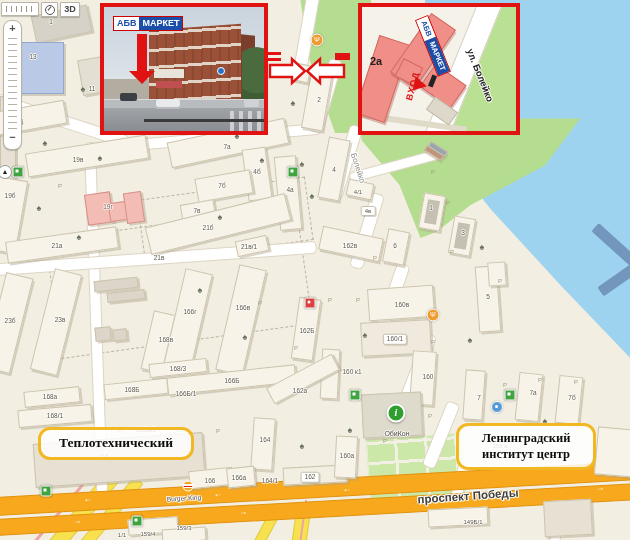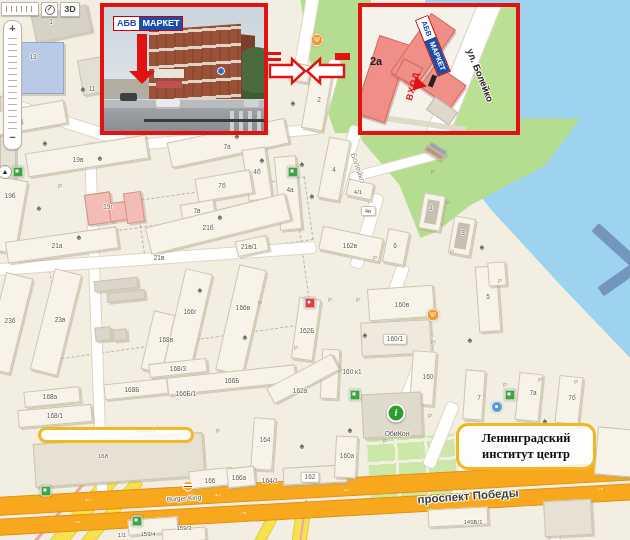--- a/index.html
+++ b/index.html
@@ -373,19 +373,20 @@
     <div class="abs" style="left:68px;top:68px;width:5px;height:12px;background:#222;transform:rotate(22deg);"></div>
     <div class="abs logo" style="left:66px;top:8px;font-size:7.5px;transform:rotate(68deg);transform-origin:left top;">
       <span class="la">АБВ</span>
         <span class="lm">МАРКЕТ</span>
     </div>
     <div class="abs" style="left:113px;top:40px;transform:rotate(68deg);transform-origin:left top;font-size:9.5px;font-weight:bold;color:#222;
                 text-shadow:1px 0 #fff,-1px 0 #fff,0 1px #fff,0 -1px #fff;white-space:nowrap;">ул. Болейко</div>
   </div>
 
   <div class="callout abs" style="left:38px;top:427px;width:142px;font-size:13.5px;line-height:1.25;">
+    <div>Теплотехнический</div>
   </div>
   <div class="callout abs" style="left:456px;top:423px;width:126px;font-size:12.5px;line-height:1.25;">
     <div>Ленинградский</div>
     <div>институт центр</div>
   </div>
 
 </div>
 
 </body></html>

